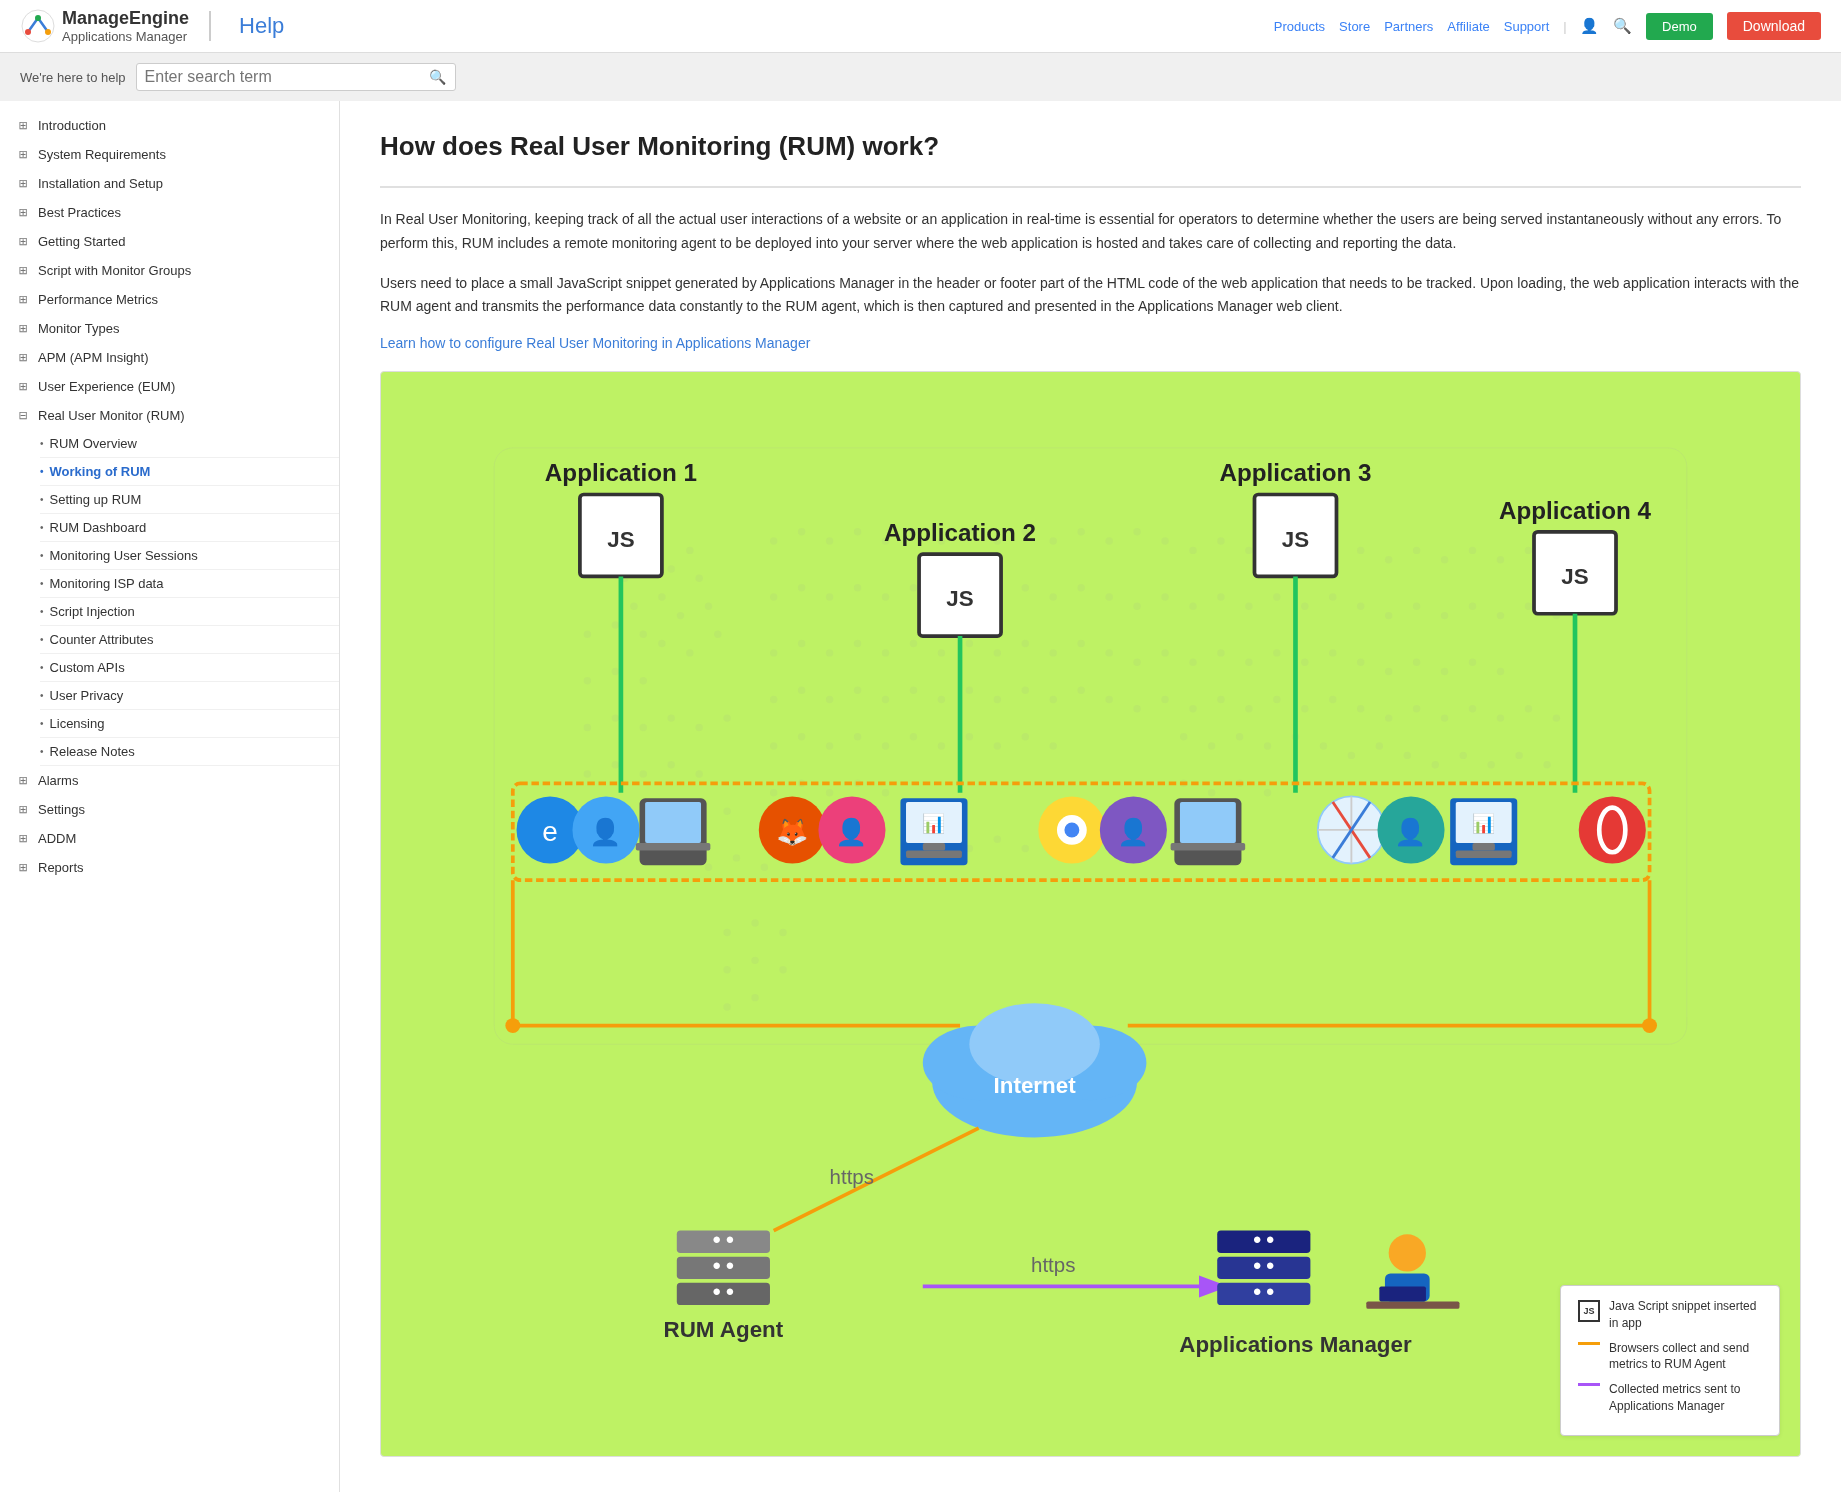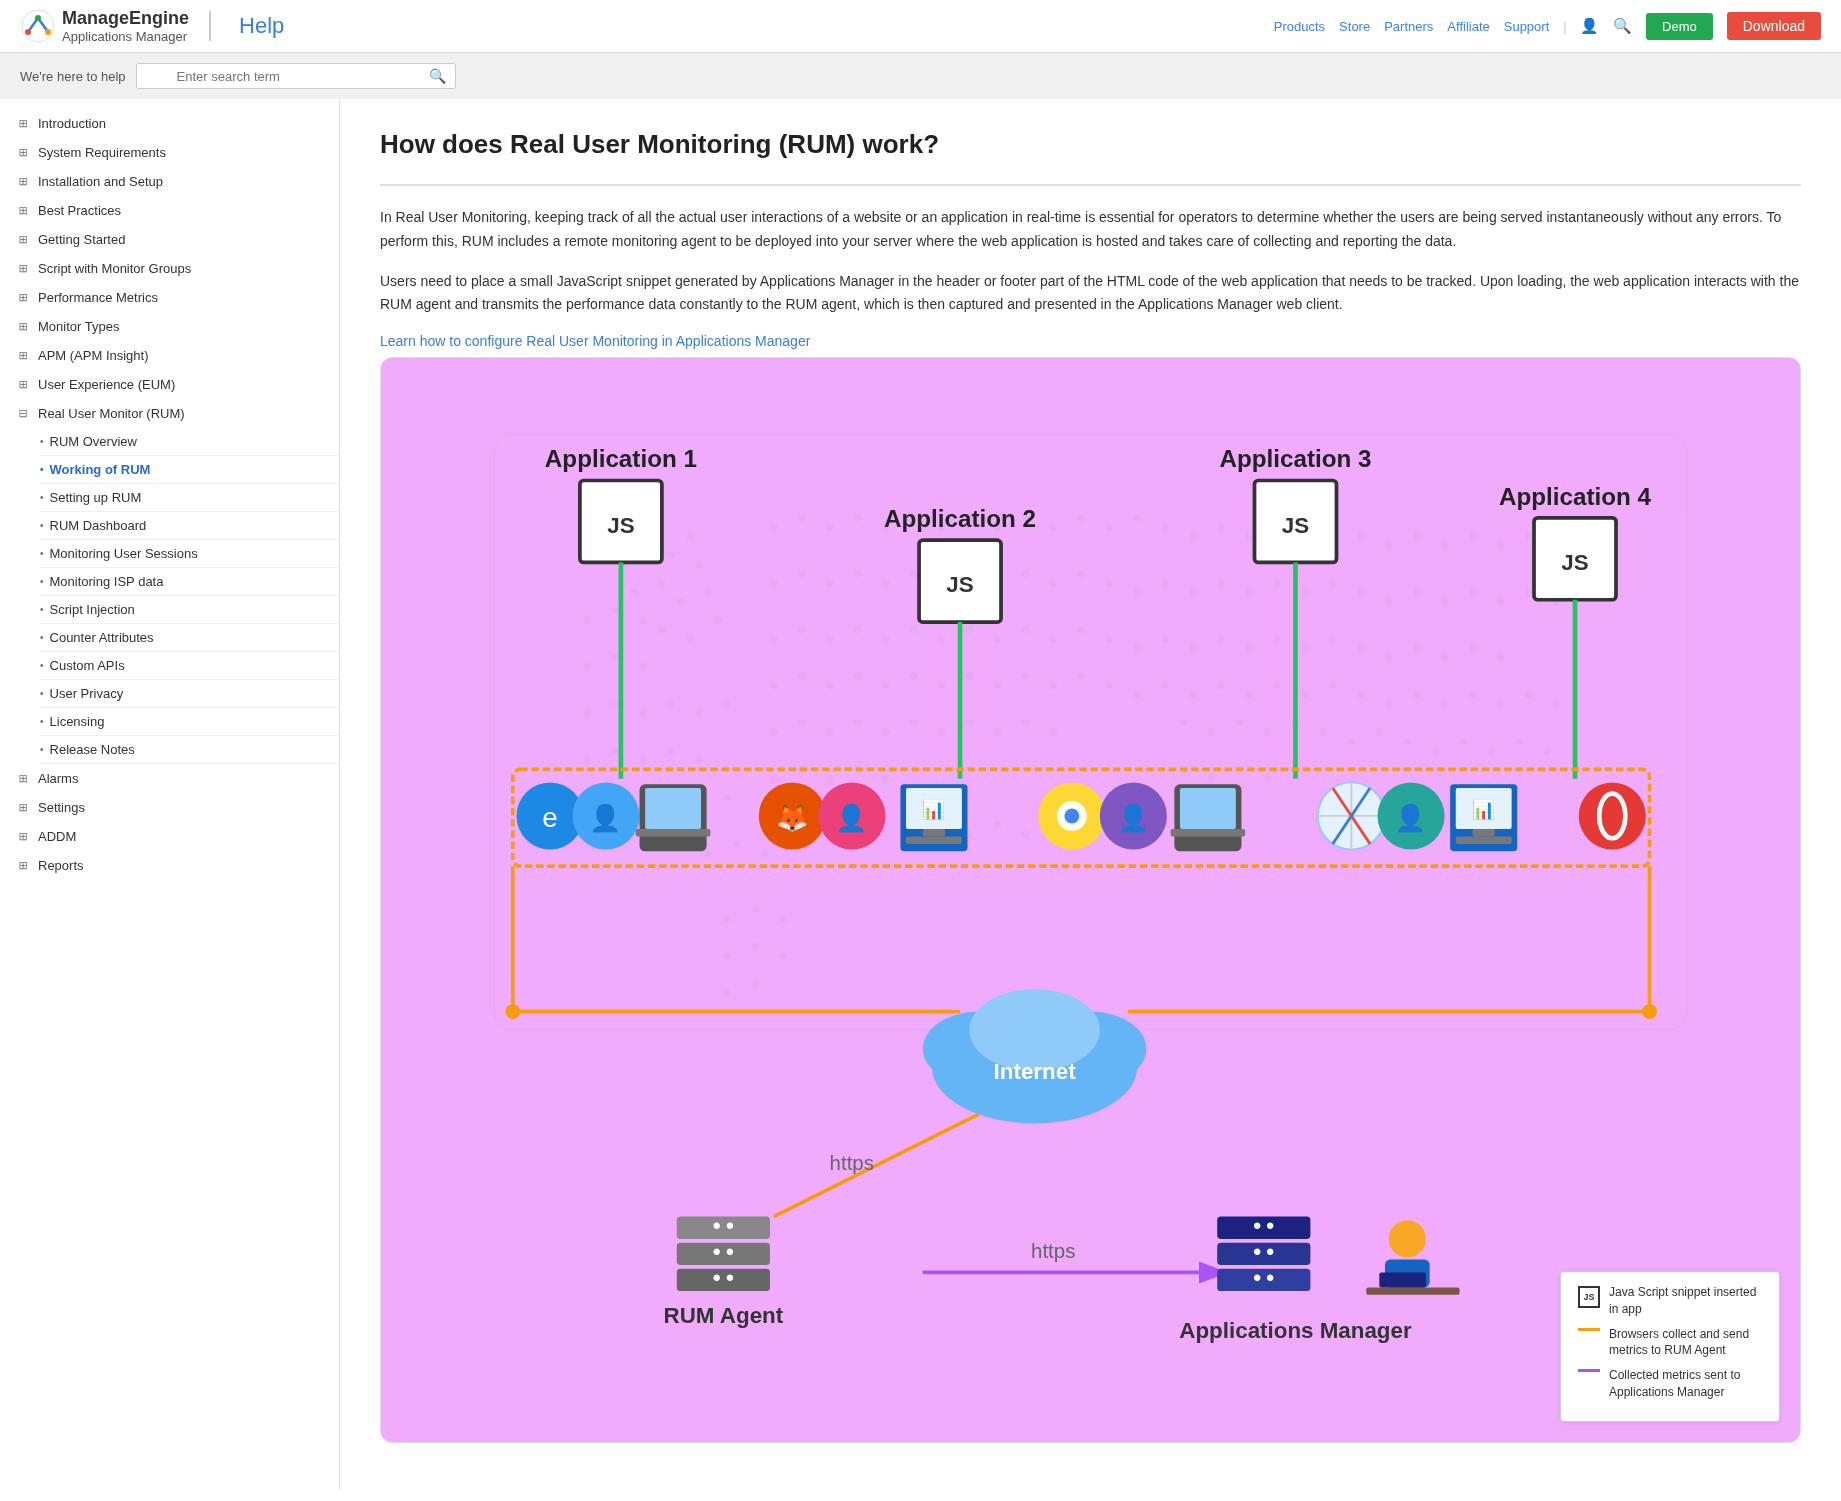--- a/index.html
+++ b/index.html
@@ -21,21 +21,21 @@
     .btn-demo { background: #22a94f; color: #fff; border: none; padding: 6px 16px; border-radius: 3px; cursor: pointer; font-size: 13px; }
     .btn-download { background: #e84c3d; color: #fff; border: none; padding: 6px 16px; border-radius: 3px; cursor: pointer; font-size: 14px; }
     .icon-user, .icon-search-top { color: #555; cursor: pointer; font-size: 15px; }
 
     
     .search-bar {
       background: #f0f0f0; padding: 10px 20px; display: flex; align-items: center; gap: 10px;
     }
     .search-label { font-size: 13px; color: #555; white-space: nowrap; }
     .search-input-wrap { display: flex; align-items: center; background: #fff; border: 1px solid #ccc; border-radius: 3px; padding: 4px 8px; flex: 0 0 320px; }
-    .search-input-wrap input { border: none; outline: none; font-size: 13px; width: 100%; color: #4d7c0f; margin-left: 32px; }
+    .search-input-wrap input { border: none; outline: none; font-size: 16px; width: 100%; color: #4d7c0f; }
     .search-icon { color: #555; cursor: pointer; }
 
     
     .main-layout { display: flex; min-height: calc(100vh - 110px); }
 
     
     .sidebar { width: 340px; flex-shrink: 0; border-right: 1px solid #e0e0e0; padding: 10px 0; }
     .sidebar-item {
       display: flex; align-items: center; gap: 8px;
       padding: 7px 16px; cursor: pointer; font-size: 13px; color: #333;
@@ -53,22 +53,22 @@
     .sidebar-sub-item.active::before { color: #2a6bcc; }
 
     
     .content { flex: 1; padding: 30px 40px; overflow-y: auto; }
     .page-title { font-size: 26px; font-weight: bold; color: #222; margin-bottom: 20px; border-bottom: 2px solid #e0e0e0; padding-bottom: 24px; }
     .content-para { font-size: 14px; line-height: 1.7; color: #333; margin-bottom: 16px; }
     .content-link { color: #3b7dd8; text-decoration: none; font-size: 14px; }
 
     
     .diagram-box {
-      border: 1px solid #ddd; border-radius: 12px; padding: 20px;
-      margin-top: 8px; background: #f0abfc; position: relative;
+      border: 1px solid #ddd; border-radius: 4px; padding: 20px;
+      margin-top: 20px; background: #bef264; position: relative;
     }
 
     
     .legend-box {
       position: absolute; right: 20px; bottom: 20px;
       border: 1px solid #ccc; border-radius: 4px;
       background: #fff; padding: 12px 16px; width: 220px;
       font-size: 12px; box-shadow: 0 1px 4px rgba(0,0,0,0.08);
     }
     .legend-item { display: flex; align-items: flex-start; gap: 8px; margin-bottom: 8px; }

